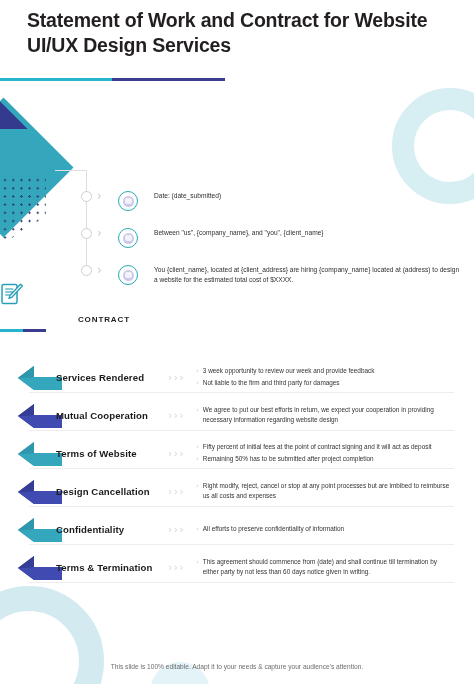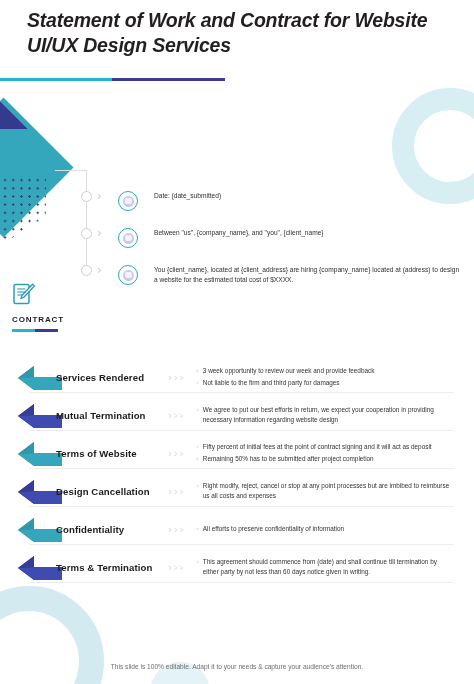--- a/index.html
+++ b/index.html
@@ -46,21 +46,20 @@
   .title {
     position: absolute;
     left: 27px; top: 8px;
     width: 420px;
     font-size: 19.5px;
     font-weight: bold;
     line-height: 1.27;
     color: #231f20;
     letter-spacing: -0.2px;
     z-index: 5;
-    font-style: italic;
   }
   .rule {
     position: absolute;
     top: 78px; left: 0;
     height: 3px;
     display: flex;
     z-index: 5;
   }
   .rule .seg-a { width: 112px; height: 3px; background: #27b5cc; }
   .rule .seg-b { width: 113px; height: 3px; background: #3b3b8f; }
@@ -171,23 +170,24 @@
     left: 68px;
     width: 310px;
     font-size: 6.6px;
     line-height: 1.58;
     color: #2f2f2f;
   }
 
   
   .contract-head {
     position: absolute;
-    left: 12px; top: 282px;
+    left: 0; top: 282px;
     width: 130px;
     z-index: 5;
+    text-align: right;
   }
   .doc-icon { width: 24px; height: 26px; display: block; }
   .contract-label {
     margin-top: 7px;
     font-size: 8px;
     font-weight: bold;
     letter-spacing: 0.9px;
     color: #1d1d1d;
   }
   .contract-underline {
@@ -378,21 +378,21 @@
 
     <div class="clause">
       <div class="clause-baseline"></div>
       <div class="arrow">
         <svg width="44" height="26" viewBox="0 0 44 26">
           <path d="M0 14 L16 2 L16 26 Z" fill="#2e3580"></path>
           <path d="M0 14 L16 26 L44 26 L44 13 L16 13 Z" fill="#3f4bb0"></path>
           <path d="M0 14 L16 2 L16 13 Z" fill="#353d96"></path>
         </svg>
       </div>
-      <div class="clause-title">Mutual Termination</div>
+      <div class="clause-title">Mutual Cooperation</div>
       <div class="chevrons">
         <span>›</span>
           <span>›</span>
           <span>›</span>
       </div>
       <div class="clause-body">
         <div class="bullet-line">
           <span class="bullet-mark">›</span>
           <span class="bullet-text">We agree to put our best efforts in return, we expect your cooperation in providing necessary information regarding website design</span>
         </div>

